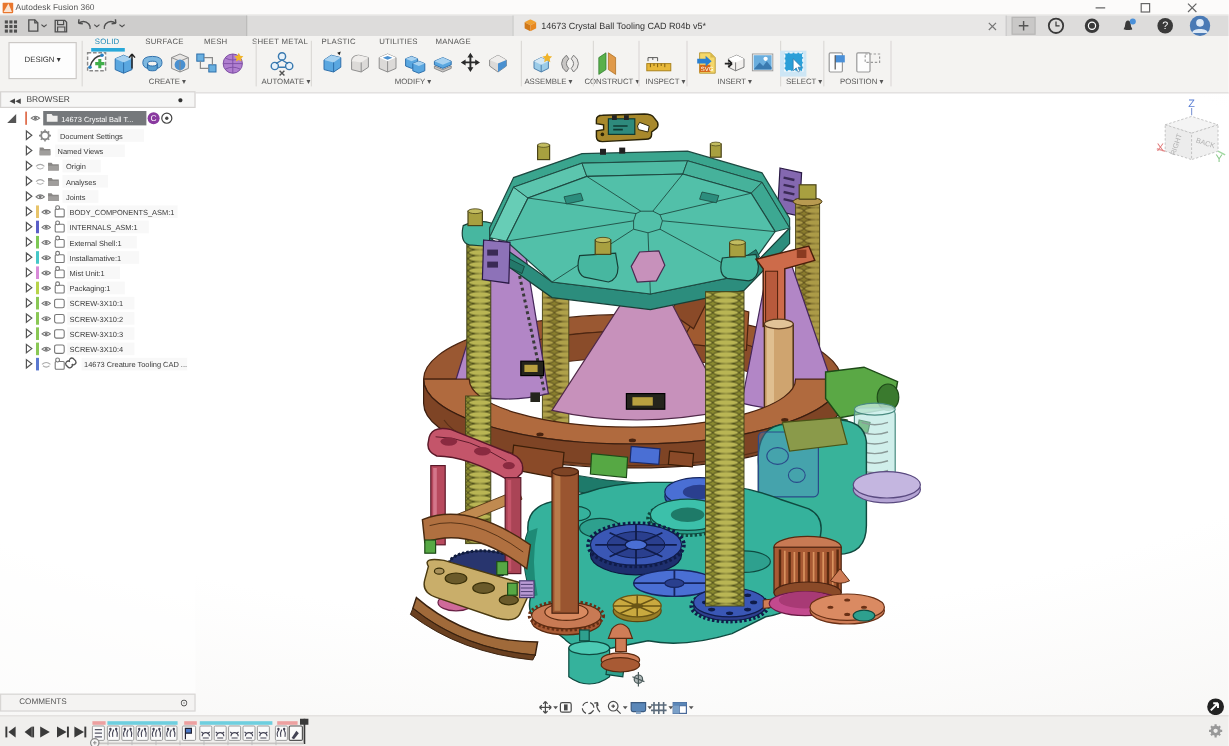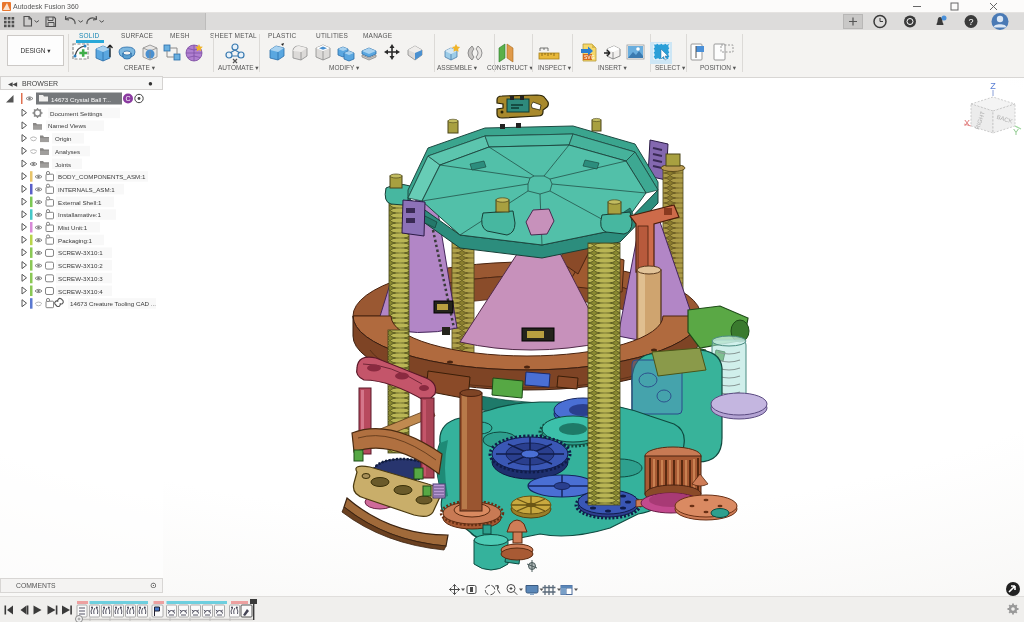--- a/index.html
+++ b/index.html
@@ -76,20 +76,31 @@
         <path d="M46 4 h8 l1.5 1.5 v8 h-9.5 z"></path>
         <path d="M48 4 v3.5 h5 V4 M48 13.5 v-4 h6 v4" stroke-width="1"></path>
         <path d="M65.5 6.5 q4.5 -3.5 8.5 0.5 q1.5 2 1 4" stroke-width="1.2"></path>
         <path d="M65.5 6.5 l0.3 -3.5 M65.5 6.5 l3.5 0.3" stroke-width="1.2"></path>
         <path d="M78.5 7.5 l2.2 1.7 2.2 -1.7" stroke-width="1"></path>
         <path d="M96.5 6.5 q-4.5 -3.5 -8.5 0.5 q-1.5 2 -1 4" stroke-width="1.2"></path>
         <path d="M96.5 6.5 l-0.3 -3.5 M96.5 6.5 l-3.5 0.3" stroke-width="1.2"></path>
         <path d="M99.5 7.5 l2.2 1.7 2.2 -1.7" stroke-width="1"></path>
       </g>
     </svg>
+    <div id="doctab">
+      <svg class="abs" style="left:9px;top:3px" width="10" height="10" viewBox="0 0 10 10">
+          <path d="M5 0 L10 2.5 L5 5 L0 2.5 Z" fill="#f0a030"></path>
+          <path d="M0 2.5 L5 5 L5 10 L0 7.5 Z" fill="#d07818"></path>
+          <path d="M10 2.5 L5 5 L5 10 L10 7.5 Z" fill="#e88820"></path>
+        </svg>
+      <div class="abs" style="left:23px;top:4px;">14673 Crystal Ball Tooling CAD R04b v5*</div>
+      <svg class="abs" style="left:395px;top:5px" width="8" height="8" viewBox="0 0 8 8">
+          <path d="M1 1 L7 7 M7 1 L1 7" stroke="#777" stroke-width="1"></path>
+        </svg>
+    </div>
     <div id="plusbox"></div>
     <svg class="abs" style="left:843px;top:1px" width="20" height="15" viewBox="0 0 20 15">
         <path d="M10 3.5 v8 M6 7.5 h8" stroke="#555" stroke-width="1.2" fill="none"></path>
       </svg>
     <svg class="abs" style="left:868px;top:0" width="156" height="17" viewBox="0 0 156 17">
       <circle cx="12" cy="8.5" r="6" fill="none" stroke="#3a3a3a" stroke-width="1.5"></circle>
       <path d="M12 5 v3.5 h3" stroke="#3a3a3a" fill="none"></path>
       <circle cx="42" cy="8.5" r="6" fill="#3a3a3a"></circle>
         <circle cx="42" cy="8.5" r="3" fill="none" stroke="#fff" stroke-width="1"></circle>
       <path d="M72 12 c-4 0 -4 0 -3 -2 c1 -1 0 -6 3 -6 c3 0 2 5 3 6 c1 2 1 2 -3 2 z" fill="#3a3a3a"></path>

